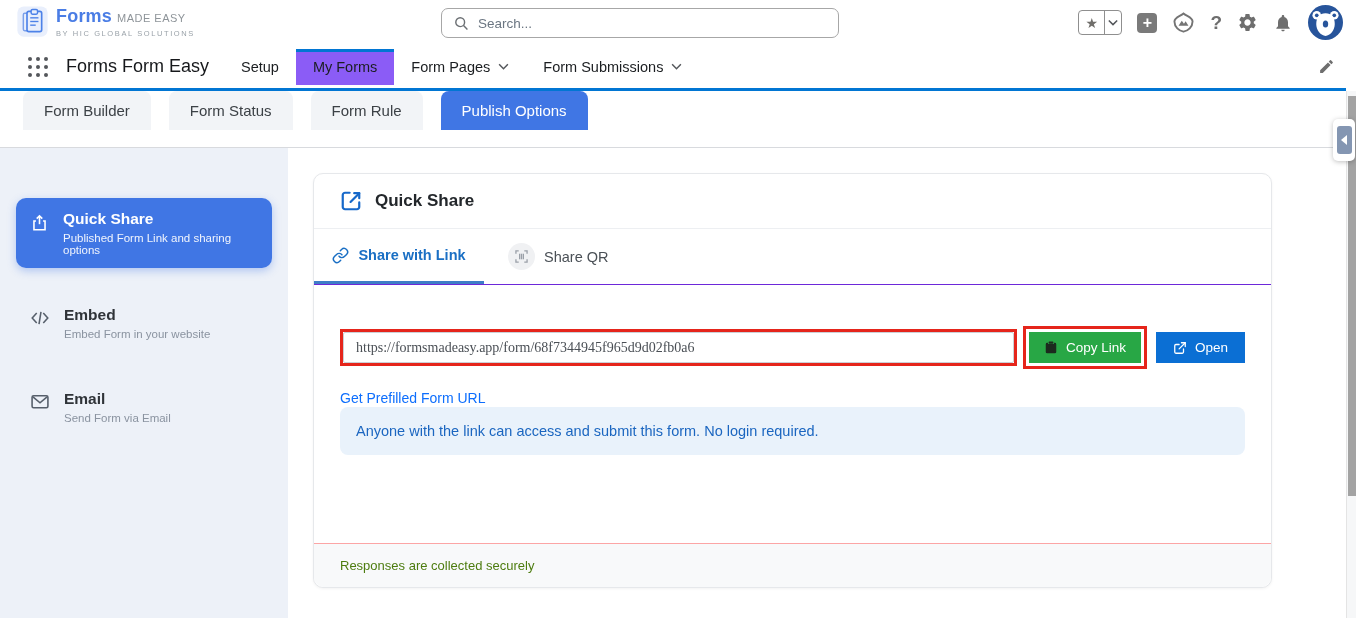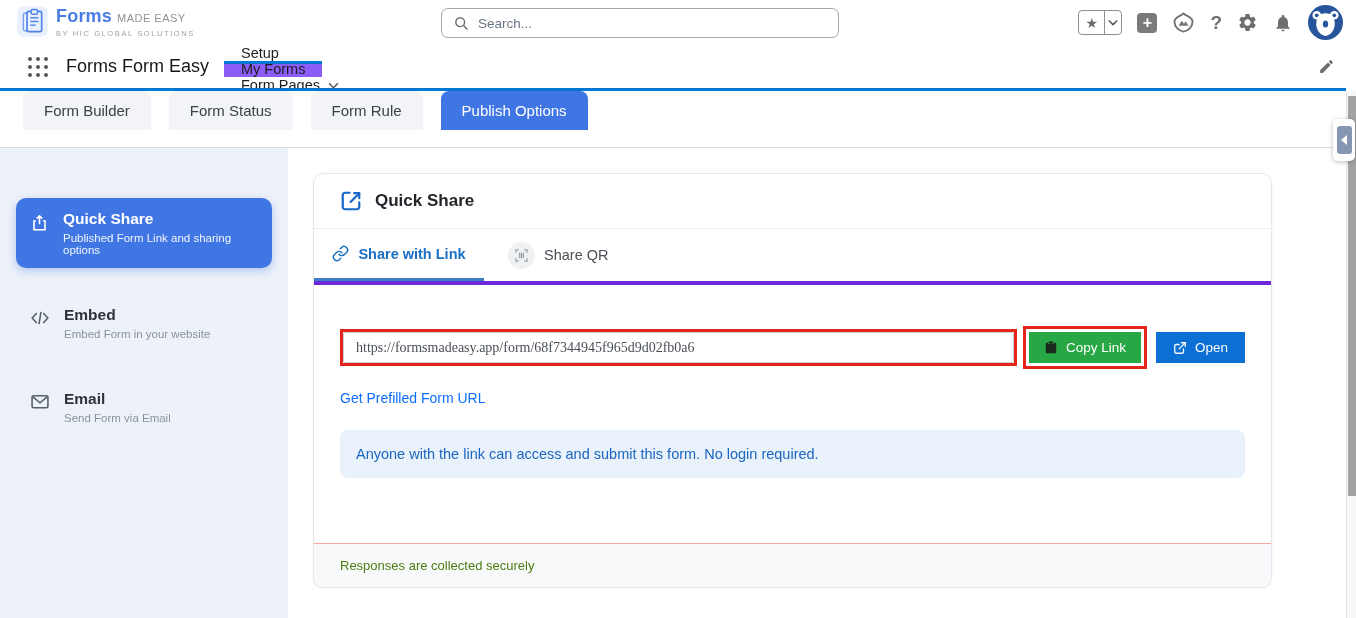--- a/index.html
+++ b/index.html
@@ -35,21 +35,21 @@
   .icon-plain { display:flex; align-items:center; justify-content:center; }
 
   
   .navbar { position:absolute; top:45px; left:0; width:100%; height:43px; background:#fff; }
   .waffle { position:absolute; left:28px; top:12px; width:21px; height:21px; }
   .waffle::before { content:""; position:absolute; width:4px; height:4px; border-radius:50%; background:#54575b;
     box-shadow:8px 0 0 #54575b,16px 0 0 #54575b,0 8px 0 #54575b,8px 8px 0 #54575b,16px 8px 0 #54575b,
                0 16px 0 #54575b,8px 16px 0 #54575b,16px 16px 0 #54575b; }
   .app-name { position:absolute; left:66px; top:0; height:43px; display:flex; align-items:center;
     font-size:18px; color:#16181b; }
-  .nav-tabs { position:absolute; left:224px; top:0; height:43px; display:flex; align-items:flex-start;flex-direction:column; }
+  .nav-tabs { position:absolute; left:224px; top:0; height:43px; display:flex; align-items:center; }
   .nav-tab { height:36px; display:flex; align-items:center; gap:8px; padding:0 17px;
     font-size:14.5px; color:#1b1e21; cursor:pointer; }
   .nav-tab.active { background:#8b5cf6; box-shadow:inset 0 3px 0 var(--brand-blue,#0176d3); }
   .edit-pencil { position:absolute; right:21px; top:13px; }
   .brandline { position:absolute; top:88px; left:0; width:1346px; height:3px; background:var(--brand-blue,#0176d3); }
 
   
   .tabstrip { position:absolute; top:91px; left:0; width:1346px; height:57px; background:#fff;
     border-bottom:1px solid #d8dade; display:flex; align-items:flex-start; padding-left:23px; gap:18px; }
   .subtab { padding:11px 21px; background:#f2f4f7; border-radius:8px 8px 0 0; font-size:15px; color:#3c4146; cursor:pointer; }
@@ -65,21 +65,21 @@
   .side-title { font-size:15.5px; font-weight:bold; color:#2f3338; }
   .side-sub { font-size:11.5px; color:#8a93a0; margin-top:4px; }
   .side-item.active .side-title { color:#fff; }
   .side-item.active .side-sub { color:rgba(255,255,255,.92); }
 
   
   .card { position:absolute; left:313px; top:173px; width:959px; height:415px; background:#fff;
     border:1px solid #e6e8eb; border-radius:10px; box-shadow:0 1px 3px rgba(0,0,0,.05); }
   .card-header { height:55px; display:flex; align-items:center; gap:13px; padding:0 26px; border-bottom:1px solid #edeff2; }
   .card-title { font-size:17px; font-weight:bold; color:#23272b; }
-  .card-tabs { height:56px; border-bottom:4px solid #6d28d9; display:flex; align-items:stretch; }
+  .card-tabs { height:56px; border-bottom:1px solid #6d28d9; display:flex; align-items:stretch; }
   .ptab { display:flex; align-items:center; gap:9px; cursor:pointer; }
   .ptab-link { width:170px; justify-content:center; color:var(--tab-link-blue,#1a6fc4); font-weight:bold;
     font-size:14.5px; border-bottom:3px solid #3e7dc7; }
   .ptab-qr { margin-left:24px; color:#4a5056; font-size:14.5px; }
   .qr-circle { width:27px; height:27px; border-radius:50%; background:#f0f1f3; display:flex; align-items:center; justify-content:center; }
 
   .card-body { padding:26px; }
   .status-row { display:flex; align-items:center; gap:11px; }
   .status-label { font-size:15px; color:#495057; }
   .pill { display:flex; align-items:center; gap:7px; background:var(--badge-bg-green,#dcf2e4);
@@ -91,21 +91,21 @@
   .url-wrap { flex:1; }
   .url-input { width:100%; height:31px; border:1px solid #cbd0d6; border-radius:2px; padding:0 12px;
     font-size:14px; color:#4a4f55; outline:none; background:#fff; font-family:Liberation Serif, serif; }
   .copy-wrap { margin-left:6px; padding:3px; display:flex; }
   .btn { border:none; border-radius:0; color:#fff; font-size:13.5px; display:flex; gap:8px;
     align-items:center; padding:8px 15px; cursor:pointer; font-family:"Liberation Sans", sans-serif; }
   .btn-copy { background:var(--success-green,#28a745); }
   .btn-open { margin-left:9px; background:var(--open-button-blue,#0b6fd4); padding:8px 17px; }
 
   .prefill { display:inline-block; margin-top:21px; color:var(--link-blue,#0d6efd); font-size:14px; text-decoration:none; cursor:pointer; }
-  .info-box { margin-top:23px; background:var(--info-bg,#e9f2fb); border-radius:8px; padding:16px;
+  .info-box { background:var(--info-bg,#e9f2fb); border-radius:8px; padding:16px;
     color:var(--info-text,#1b66c0); font-size:14.5px; }
   .card-footer { position:absolute; left:0; right:0; bottom:0; background:#f8f9fa; border-top:1px solid #fca5a5;
     border-radius:0 0 10px 10px; padding:14px 26px; font-size:13px; color:#4d7c0f; }
 
   
   .panel-toggle { position:absolute; left:1333px; top:119px; width:22px; height:42px; background:#fff;
     border-radius:5px; box-shadow:0 1px 5px rgba(0,0,0,.25); z-index:6; display:flex; align-items:center; justify-content:center; cursor:pointer; }
   .toggle-inner { width:15px; height:28px; background:#8496b2; border-radius:3px; display:flex; align-items:center; justify-content:center; }
   .toggle-arrow { width:0; height:0; border-top:5px solid transparent; border-bottom:5px solid transparent; border-right:6px solid #fff; }
   .scrollbar { position:absolute; right:0; top:91px; width:10px; height:527px; background:#f6f7f8; border-left:1px solid #e4e4e4; }

